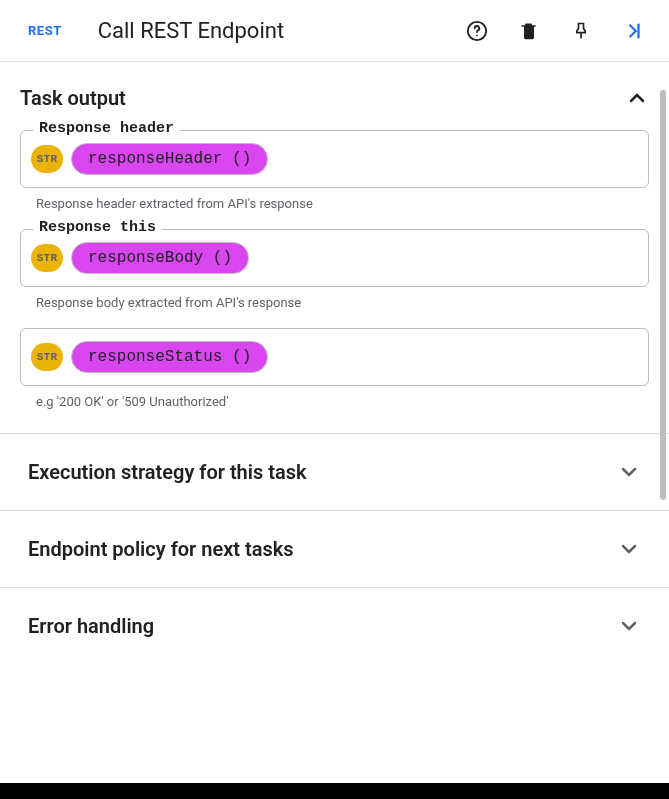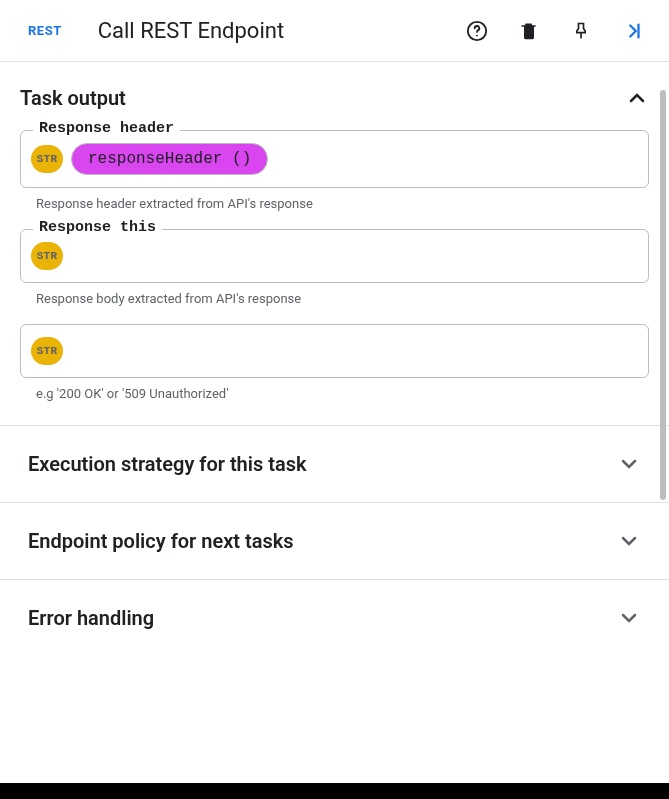--- a/index.html
+++ b/index.html
@@ -195,27 +195,29 @@
         <span class="type-badge">STR</span>
         <span class="chip">responseHeader ()</span>
       </div>
       <div class="helper-text">Response header extracted from API's response</div>
     </div>
 
     <div class="field-group">
       <div class="field-box">
         <span class="field-legend">Response this</span>
         <span class="type-badge">STR</span>
+        <span class="chip">responseBody ()</span>
       </div>
       <div class="helper-text">Response body extracted from API's response</div>
     </div>
 
     <div class="field-group">
       <div class="field-box">
         <span class="type-badge">STR</span>
+        <span class="chip">responseStatus ()</span>
       </div>
       <div class="helper-text">e.g '200 OK' or '509 Unauthorized'</div>
     </div>
 
   </div>
 </div>
 
 <div class="section collapsed">
   <div class="section-header">
     <span class="section-title">Execution strategy for this task</span>

